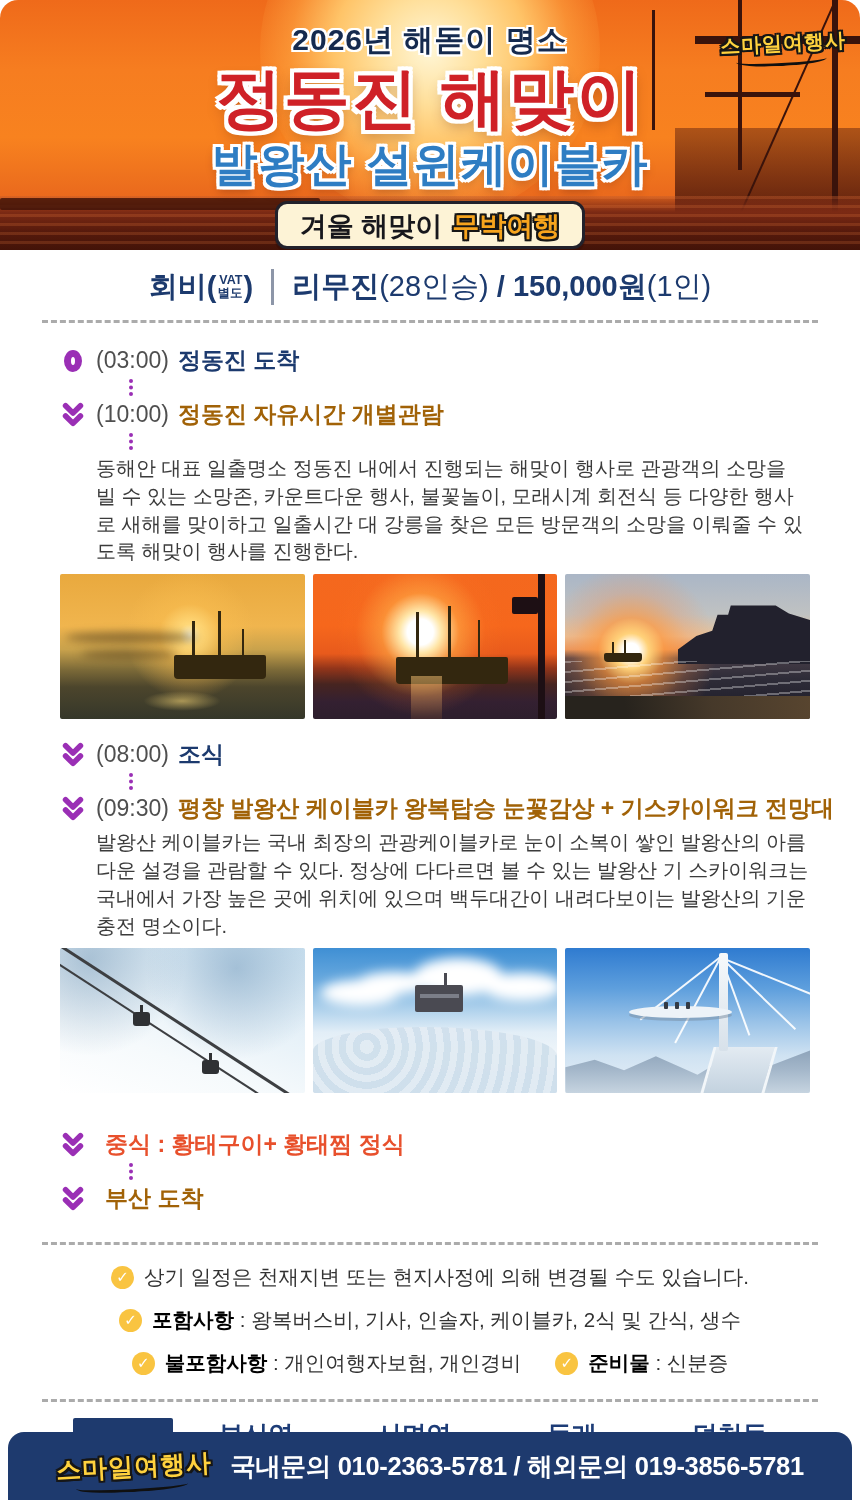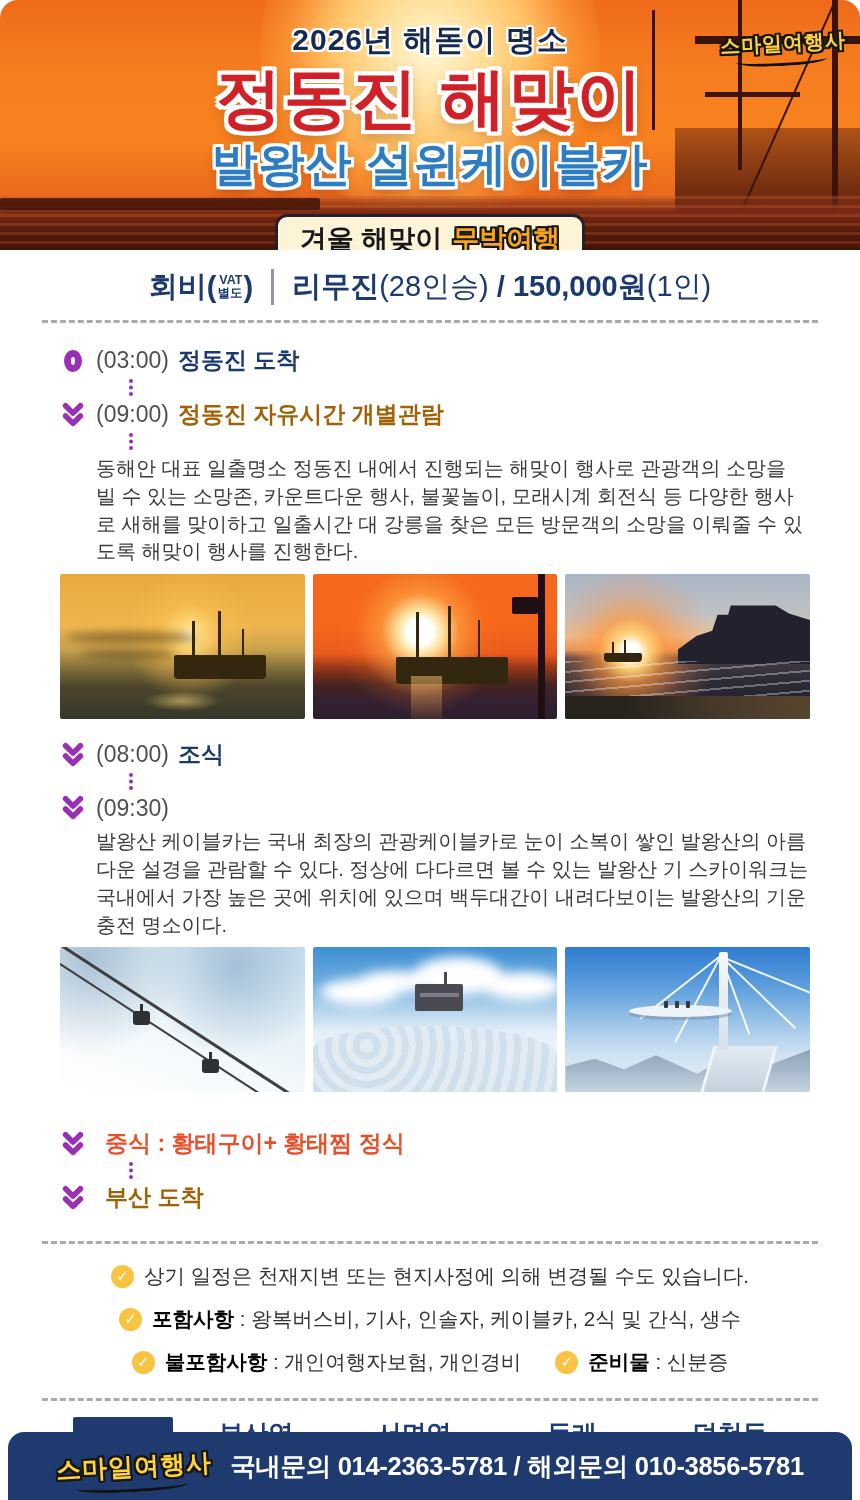--- a/index.html
+++ b/index.html
@@ -26,21 +26,21 @@
   .rope { right:10px; top:-30px; width:2px; height:280px; transform:rotate(24deg); transform-origin:top right; }
   .hero-ship { position:absolute; right:0; top:128px; width:185px; height:122px;
     background:linear-gradient(180deg, rgba(84,26,14,.45) 0%, rgba(64,18,10,.75) 60%, rgba(52,14,8,.9) 100%); }
   .hero-inner { position:relative; z-index:3; text-align:center; padding-top:20px; }
   .kicker { font-size:30px; font-weight:800; color:#152a4e; letter-spacing:1px;
     text-shadow:-2px -2px 0 #fff,2px -2px 0 #fff,-2px 2px 0 #fff,2px 2px 0 #fff,-2px 0 0 #fff,2px 0 0 #fff,0 -2px 0 #fff,0 2px 0 #fff; }
   .t-main { margin-top:4px; font-size:66px; line-height:1.02; font-weight:800; color:#cf2127; letter-spacing:2px;
     text-shadow:-4px -4px 0 #fff,4px -4px 0 #fff,-4px 4px 0 #fff,4px 4px 0 #fff,-4px 0 0 #fff,4px 0 0 #fff,0 -4px 0 #fff,0 4px 0 #fff,-3px 3px 0 #fff,3px -3px 0 #fff,0 6px 14px rgba(90,25,10,.45); }
   .t-sub { margin-top:8px; font-size:46px; line-height:1.05; font-weight:800; color:#2e7dc3; letter-spacing:1px;
     text-shadow:-3px -3px 0 #fff,3px -3px 0 #fff,-3px 3px 0 #fff,3px 3px 0 #fff,-3px 0 0 #fff,3px 0 0 #fff,0 -3px 0 #fff,0 3px 0 #fff,0 5px 10px rgba(90,25,10,.4); }
-  .badge { display:inline-flex; gap:10px; margin-top:25px; background:#fdf3d6; border:3px solid #22212b; border-radius:12px;
+  .badge { display:inline-flex; gap:10px; margin-top:12px; background:#fdf3d6; border:3px solid #22212b; border-radius:12px;
     padding:4px 22px 2px; font-size:27px; font-weight:800; color:#17171c; box-shadow:0 3px 0 rgba(40,10,5,.3); }
   .ob { text-shadow:-2px -2px 0 #161616,2px -2px 0 #161616,-2px 2px 0 #161616,2px 2px 0 #161616,-2px 0 0 #161616,2px 0 0 #161616,0 -2px 0 #161616,0 2px 0 #161616; }
   .badge .hl { color:#f7a41d; }
 
   .smile { position:relative; display:inline-block; color:#ffd23e; font-weight:800; transform:rotate(-3deg); }
   .smile .arc { position:absolute; left:12%; bottom:-9px; width:72%; height:12px; border-bottom:3px solid #101010; border-radius:0 0 50% 50%; }
   .hero-logo { position:absolute; right:14px; top:30px; z-index:4; font-size:20px; letter-spacing:1px; }
 
   
   .price { display:flex; justify-content:center; align-items:center; gap:18px; padding:17px 0 13px; color:#1c3a6e; }
@@ -231,21 +231,21 @@
     </div>
     <div class="dots"></div>
 
     <div class="it-row">
       <span class="icn">
         <svg viewBox="0 0 24 28" width="24" height="26">
             <path d="M4 4 L12 12 L20 4" fill="none" stroke="#9a2fb5" stroke-width="6" stroke-linecap="round" stroke-linejoin="round"></path>
             <path d="M4 15 L12 23 L20 15" fill="none" stroke="#9a2fb5" stroke-width="6" stroke-linecap="round" stroke-linejoin="round"></path>
           </svg>
       </span>
-      <span class="t-time">(09:00)</span>
+      <span class="t-time">(10:00)</span>
       <span class="t-title c-purple">정동진 자유시간 개별관람</span>
     </div>
     <div class="dots"></div>
 
     <div class="desc">동해안 대표 일출명소 정동진 내에서 진행되는 해맞이 행사로 관광객의 소망을 빌 수 있는 소망존, 카운트다운 행사, 불꽃놀이, 모래시계 회전식 등 다양한 행사로 새해를 맞이하고 일출시간 대 강릉을 찾은 모든 방문객의 소망을 이뤄줄 수 있도록 해맞이 행사를 진행한다.</div>
 
     <div class="prow">
       <div class="ph ph-sun1">
         <div class="cloud-dk cd1"></div>
         <div class="cloud-dk cd2"></div>
@@ -290,20 +290,21 @@
     <div class="dots"></div>
 
     <div class="it-row">
       <span class="icn">
         <svg viewBox="0 0 24 28" width="24" height="26">
             <path d="M4 4 L12 12 L20 4" fill="none" stroke="#9a2fb5" stroke-width="6" stroke-linecap="round" stroke-linejoin="round"></path>
             <path d="M4 15 L12 23 L20 15" fill="none" stroke="#9a2fb5" stroke-width="6" stroke-linecap="round" stroke-linejoin="round"></path>
           </svg>
       </span>
       <span class="t-time">(09:30)</span>
+      <span class="t-title c-purple">평창 발왕산 케이블카 왕복탑승 눈꽃감상 + 기스카이워크 전망대</span>
     </div>
     <div class="desc">발왕산 케이블카는 국내 최장의 관광케이블카로 눈이 소복이 쌓인 발왕산의 아름다운 설경을 관람할 수 있다. 정상에 다다르면 볼 수 있는 발왕산 기 스카이워크는 국내에서 가장 높은 곳에 위치에 있으며 백두대간이 내려다보이는 발왕산의 기운 충전 명소이다.</div>
 
     <div class="prow">
       <div class="ph ph-snow1">
         <div class="cable"></div>
         <div class="cable c2"></div>
         <div class="gond g1"></div>
         <div class="gond g2"></div>
       </div>
@@ -423,16 +424,16 @@
       <div class="stop-sub">부민병원</div>
 
     </div>
   </div>
 
   <div class="footer">
     <span class="footer-logo smile">
       <span class="ob">스마일여행사</span>
       <span class="arc"></span>
     </span>
-    <span class="footer-contact">국내문의 014-2363-5781 / 해외문의 010-3856-5781</span>
+    <span class="footer-contact">국내문의 010-2363-5781 / 해외문의 019-3856-5781</span>
   </div>
 
 </div>
 
 </body></html>

